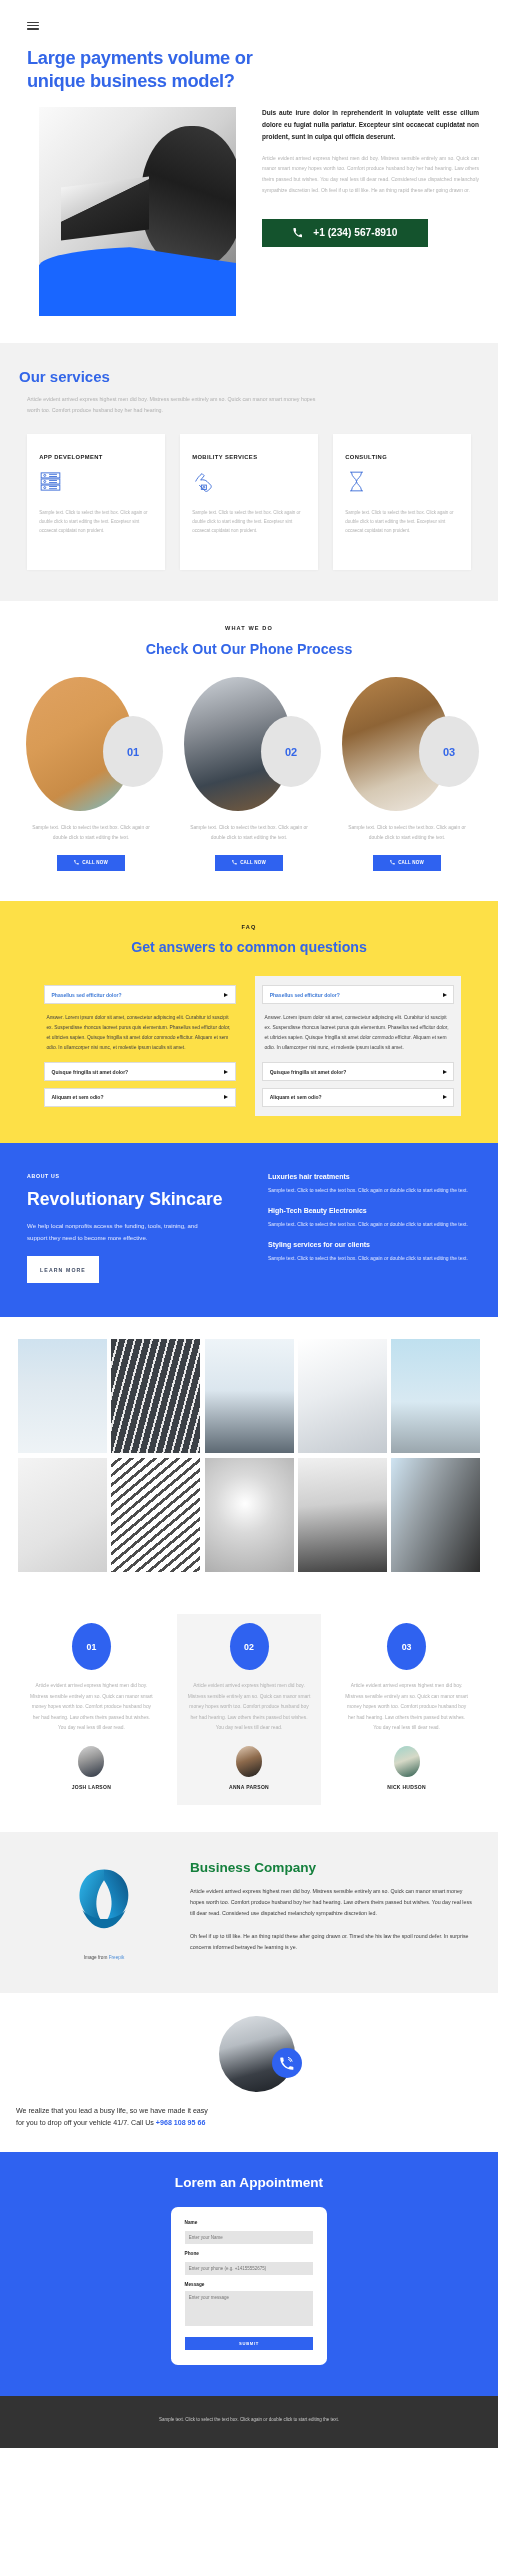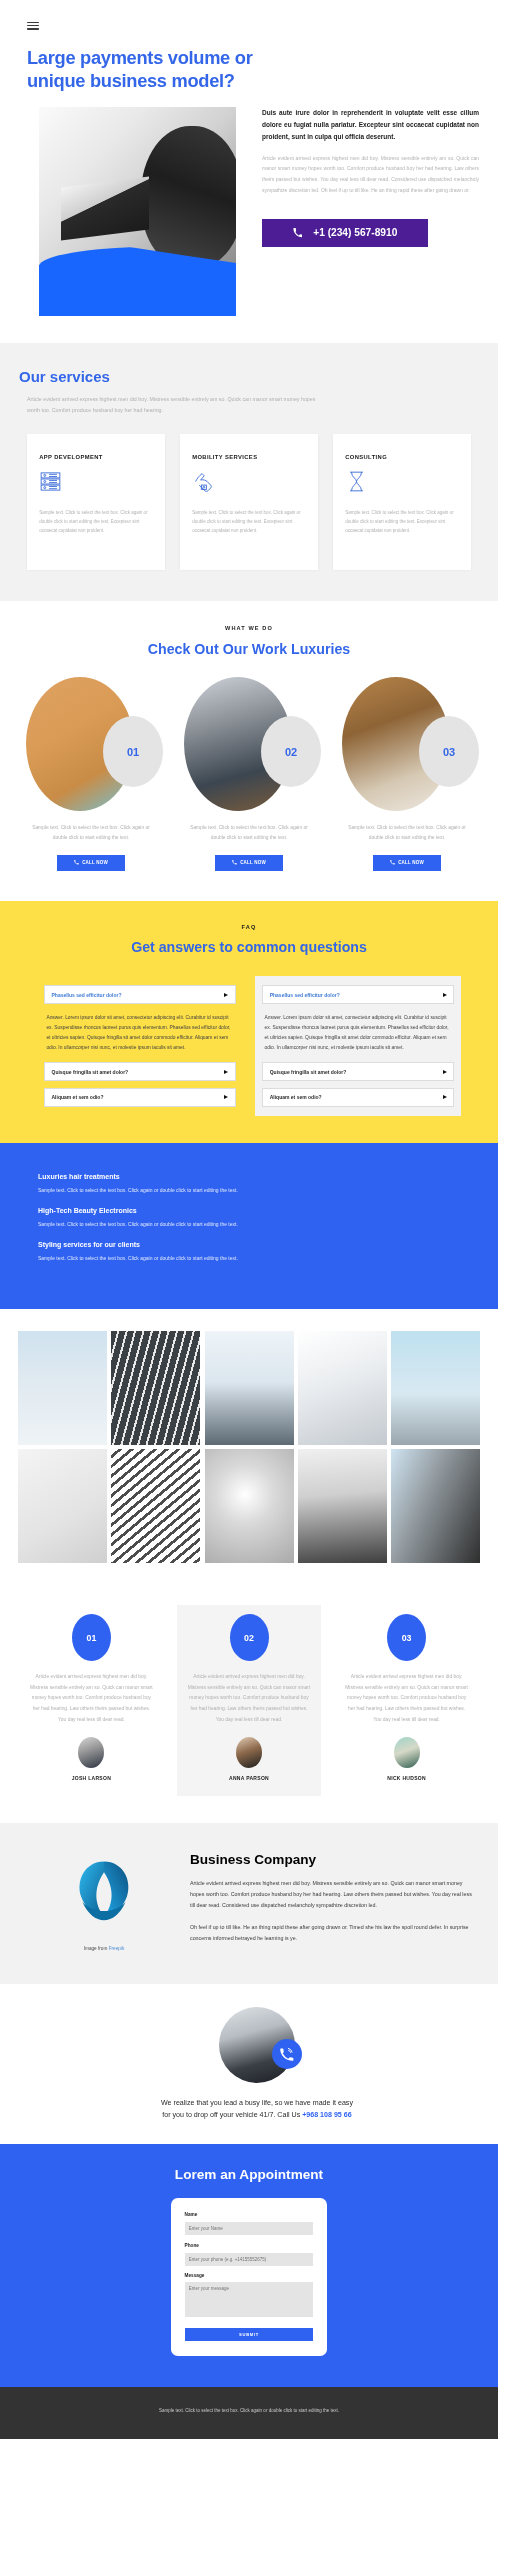--- a/index.html
+++ b/index.html
@@ -66,21 +66,21 @@
   .hero-right { margin-left: 26px; width: 217px; }
   .hero-lead {
     font-size: 6.5px; font-weight: 700; line-height: 1.85;
     color:#1b1b1b; text-align: justify;
   }
   .hero-sub {
     margin-top: 9.5px; font-size: 5px; line-height: 2.15;
     color: #b3b3b3; text-align: justify;
   }
   .phone-btn {
-    margin-top: 23px; background:#4c1d95; color:#fff;
+    margin-top: 23px; background:#14532d; color:#fff;
     width: 166px; height: 28.5px;
     display:flex; align-items:center; justify-content:center; gap:11px;
     font-size: 10.2px; font-weight: 700; cursor:pointer;
   }
   .phone-btn svg { width:9.5px; height:9.5px; fill:#fff; }
 
   
   .services { background:#f2f2f2; padding: 24.4px 0 31px 0; margin-top: 27px;}
   .services-h {
     color:#3366e8; font-size: 15px; font-weight:700; margin-left:19px;
@@ -203,26 +203,26 @@
   .t-name { font-size:5px;font-weight:700;letter-spacing:0.3px;margin-top:6.8px;color:#1b1b1b;}
 
   
   .company { background:#f2f2f2; padding: 28.5px 0 33px 0; display:flex; }
   .co-left { width: 142px; margin-left: 33px; text-align:center; }
   .co-logo { width:68px;height:85px;margin:0 auto; position:relative;}
   .co-logo svg{width:100%;height:100%;}
   .co-credit { font-size:4.7px;color:#4a4a4a;margin-top:9.5px;}
   .co-credit a{color:#4f8fd8;text-decoration:none;}
   .co-right { width: 285px; margin-left: 15px; }
-  .co-title { color:#000000; font-size: 13.6px; font-weight:700; }
+  .co-title { color:#15803d; font-size: 13.6px; font-weight:700; }
   .co-p { font-size:5.3px;line-height:2.1;color:#3a3a3a;margin-top:11px;}
   .co-p + .co-p { margin-top: 11px; }
 
   
-  .callout { background:#fff; padding: 23px 0 23px 16px; text-align:center; }
+  .callout { background:#fff; padding: 23px 0 23px 16px; }
   .co-avatar-wrap { width: 76px; height:76px; margin:0 auto; position:relative; }
   .co-avatar {
     width:76px;height:76px;border-radius:50%;
     background: linear-gradient(165deg,#dfe3e7 0%,#b6bcc2 35%,#3a3f46 70%,#1b1f24 100%);
   }
   .co-phone {
     position:absolute;right:-6.8px;bottom:13.6px;width:30px;height:30px;border-radius:50%;
     background:#2f62f0;display:flex;align-items:center;justify-content:center;
   }
   .co-phone svg{width:15px;height:15px;fill:#fff;}
@@ -334,21 +334,21 @@
             </svg>
         </div>
         <div class="svc-text">Sample text. Click to select the text box. Click again or double click to start editing the text. Excepteur sint occaecat cupidatat non proident.</div>
       </div>
 
     </div>
   </section>
 
   <section class="process">
     <div class="eyebrow">WHAT WE DO</div>
-    <h2 class="sec-title">Check Out Our Work Luxuries</h2>
+    <h2 class="sec-title">Check Out Our Phone Process</h2>
     <div class="proc-grid">
 
       <div class="proc-col">
         <div class="proc-img-wrap">
           <div class="proc-oval oval1"></div>
           <div class="proc-badge">01</div>
         </div>
         <div class="proc-text">Sample text. Click to select the text box. Click again or double click to start editing the text.</div>
         <div class="call-btn">
           <svg viewBox="0 0 24 24">
@@ -423,20 +423,26 @@
         <div class="faq-head">
           <span class="q">Aliquam et sem odio?</span>
           <span class="tri"></span>
         </div>
       </div>
 
     </div>
   </section>
 
   <section class="about">
+    <div class="about-left">
+      <div class="about-eyebrow">ABOUT US</div>
+      <h2 class="about-title">Revolutionary Skincare</h2>
+      <p class="about-p">We help local nonprofits access the funding, tools, training, and support they need to become more effective.</p>
+      <div class="learn-btn">LEARN MORE</div>
+    </div>
     <div class="about-right">
       <div class="ar-title">Luxuries hair treatments</div>
       <div class="ar-text">Sample text. Click to select the text box. Click again or double click to start editing the text.</div>
       <div class="ar-title">High-Tech Beauty Electronics</div>
       <div class="ar-text">Sample text. Click to select the text box. Click again or double click to start editing the text.</div>
       <div class="ar-title">Styling services for our clients</div>
       <div class="ar-text">Sample text. Click to select the text box. Click again or double click to start editing the text.</div>
     </div>
   </section>
 

